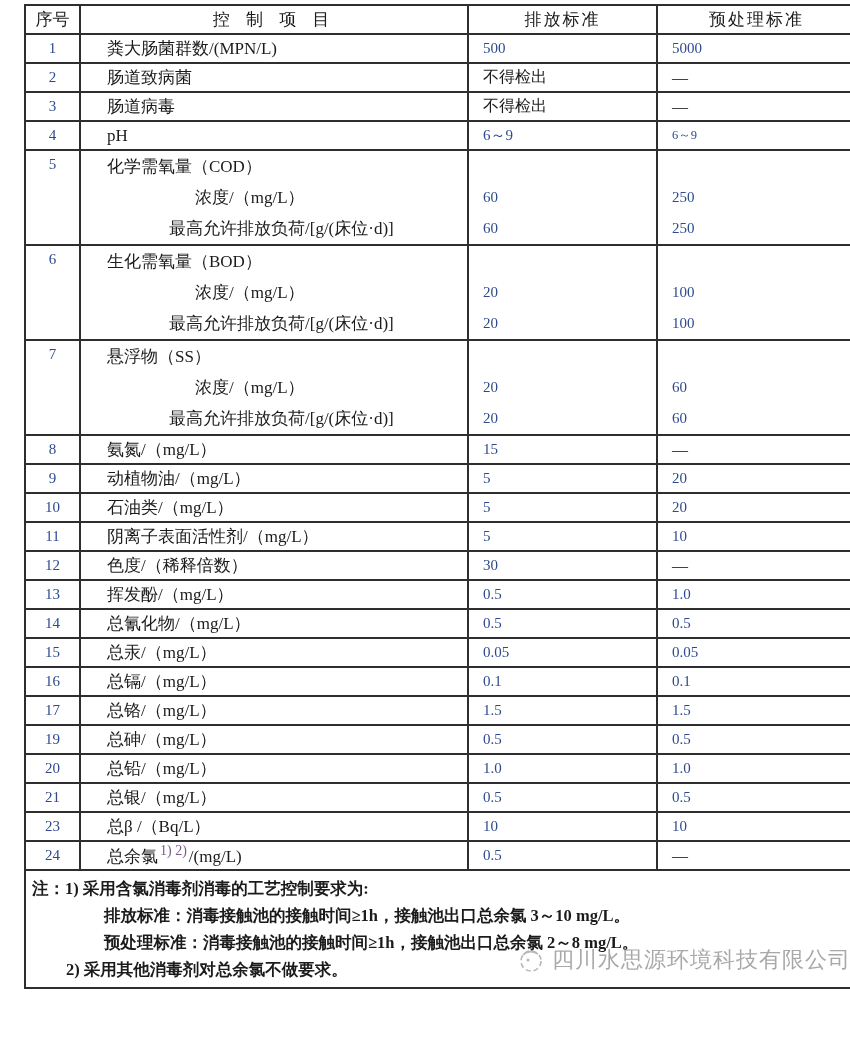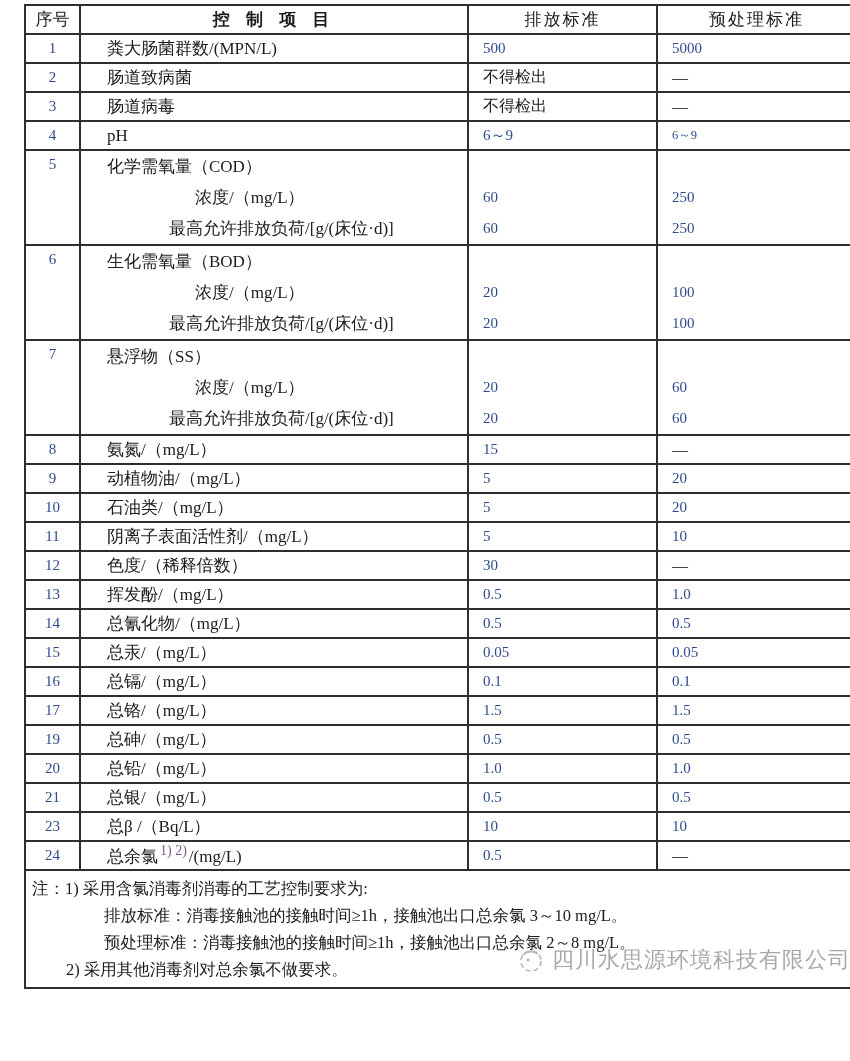--- a/index.html
+++ b/index.html
@@ -15,21 +15,21 @@
     color:var(--text-color);
     position:relative;
   }
   .page{position:absolute;left:10px;top:4px;}
   table{border-collapse:collapse;table-layout:fixed;width:831px;margin-left:14px;}
   th,td{border:2px solid var(--border-color);padding:0;overflow:hidden;}
   th{
     font-weight:normal;font-size:17px;height:27px;text-align:center;
     color:var(--text-color);
   }
-  .th-item{letter-spacing:6px;font-weight:bold;}
+  .th-item{letter-spacing:6px;}
   .th-std{letter-spacing:2px;}
   td{font-size:17px;}
   .no-cell{
     text-align:center;vertical-align:top;font-size:15px;
     color:var(--num-color);height:27px;line-height:27px;
     font-family:"Liberation Serif","DejaVu Serif",serif;
   }
   .single .no-cell, .single .item-cell{height:27px;}
   .item-cell{
     text-align:left;padding-left:26px;vertical-align:middle;
@@ -38,21 +38,21 @@
   .val-cell{text-align:left;vertical-align:middle;padding-left:14px;}
   .num{color:var(--num-color);font-size:15px;}
   .ch{color:var(--text-color);font-size:16px;}
   .small{font-size:12.5px;}
   .line{height:31px;line-height:31px;white-space:nowrap;}
   .indent1{padding-left:88px;}
   .indent2{padding-left:62px;}
   sup.sup{font-size:14px;color:#7a5a8a;margin:0 2px;font-family:Liberation Serif, serif;}
   
   .notes-cell{position:relative;height:104px;padding:4px 6px;vertical-align:top;}
-  .note-line{line-height:27px;font-size:16.5px;white-space:nowrap;color:var(--text-color);}
+  .note-line{line-height:27px;font-size:16.5px;white-space:nowrap;color:var(--text-color);font-weight:bold;}
   .note-indent-a{padding-left:72px;}
   .note-indent-b{padding-left:34px;}
   .watermark{
     position:absolute;right:4px;bottom:12px;
     display:flex;align-items:center;gap:6px;
     color:var(--watermark-color);
     font-size:22px;letter-spacing:1px;white-space:nowrap;
     opacity:.85;
   }
   .logo{width:30px;height:30px;flex:0 0 auto;}

